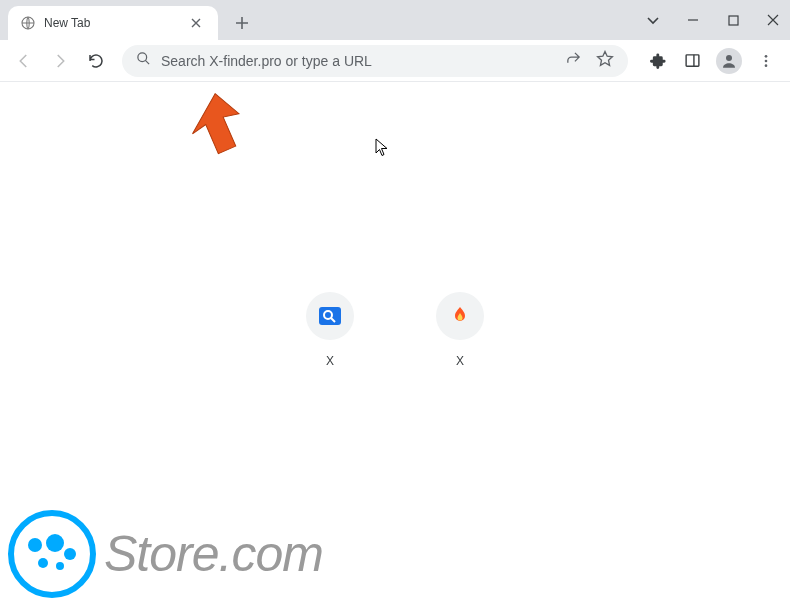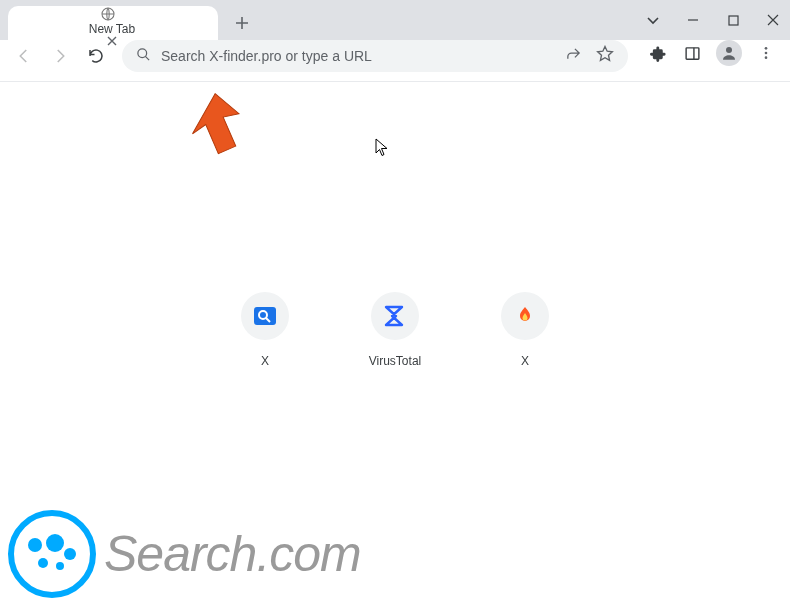--- a/index.html
+++ b/index.html
@@ -1,29 +1,29 @@
 <!DOCTYPE html>
 <html><head>
 <meta charset="utf-8">
 <style>
 * { margin: 0; padding: 0; box-sizing: border-box; }
 body { font-family: "Segoe UI", Arial, sans-serif; background: #fff; width: 790px; height: 606px; overflow: hidden; position: relative; }
 
 
 .titlebar { height: 40px; background: #dfe1e5; display: flex; align-items: flex-end; position: relative; }
-.tab { background: #fff; height: 34px; margin-left: 8px; border-radius: 10px 10px 0 0; display: flex; align-items: center; padding: 0 14px 0 12px; min-width: 210px; position: relative; flex-direction: column; }
+.tab { background: #fff; height: 34px; margin-left: 8px; border-radius: 10px 10px 0 0; display: flex; align-items: center; padding: 0 14px 0 12px; min-width: 210px; position: relative; }
 .tab-favicon { width: 16px; height: 16px; margin-right: 8px; display: flex; align-items: center; justify-content: center; }
 .tab-title { font-size: 12px; color: #3c4043; flex: 1; }
 .tab-close { width: 16px; height: 16px; display: flex; align-items: center; justify-content: center; cursor: pointer; border-radius: 50%; }
 .new-tab-btn { width: 28px; height: 28px; display: flex; align-items: center; justify-content: center; margin-left: 10px; margin-bottom: 3px; cursor: pointer; border-radius: 50%; }
 .window-controls { position: absolute; right: 8px; top: 0; height: 40px; display: flex; align-items: center; gap: 22px; }
 .wc-btn { width: 18px; height: 18px; display: flex; align-items: center; justify-content: center; cursor: pointer; }
 
 
-.toolbar { height: 42px; background: #fff; display: flex; align-items: flex-start; padding: 0 8px; gap: 4px; border-bottom: 1px solid #e8eaed; }
+.toolbar { height: 42px; background: #fff; display: flex; align-items: center; padding: 0 8px; gap: 4px; border-bottom: 1px solid #e8eaed; }
 .nav-btn { width: 32px; height: 32px; display: flex; align-items: center; justify-content: center; border-radius: 50%; cursor: pointer; }
 .nav-btn.disabled { opacity: 0.35; cursor: default; }
 .omnibox { flex: 1; height: 32px; background: #f1f3f4; border-radius: 16px; display: flex; align-items: center; padding: 0 14px; margin: 0 6px; }
 .omnibox-search-icon { margin-right: 10px; }
 .omnibox-text { font-size: 14px; color: #5f6368; flex: 1; }
 .omnibox-right { display: flex; align-items: center; gap: 14px; margin-left: 8px; }
 .toolbar-right { display: flex; align-items: center; gap: 14px; padding: 0 6px 0 10px; }
 .toolbar-icon { width: 20px; height: 20px; display: flex; align-items: center; justify-content: center; cursor: pointer; }
 .profile-btn { width: 26px; height: 26px; border-radius: 50%; background: #dadce0; display: flex; align-items: center; justify-content: center; cursor: pointer; }
 
@@ -188,43 +188,35 @@
         <svg width="26" height="26" viewBox="0 0 26 26">
             <rect x="2" y="4" width="22" height="18" rx="3" fill="#1a73e8"></rect>
             <circle cx="11" cy="12" r="4" fill="none" stroke="#fff" stroke-width="2"></circle>
             <path d="M14 15l4 4" stroke="#fff" stroke-width="2"></path>
           </svg>
       </div>
       <span class="shortcut-label">X</span>
     </div>
     <div class="shortcut">
       <div class="shortcut-icon">
-        <svg width="26" height="26" viewBox="0 0 26 26">
-            <path d="M4 4h16l-10 9 10 9H4l10-9z" fill="none" stroke="#2962ff" stroke-width="2.4" stroke-linejoin="round"></path>
-          </svg>
-      </div>
-      <span class="shortcut-label">VirusTotal</span>
-    </div>
-    <div class="shortcut">
-      <div class="shortcut-icon">
         <svg width="22" height="22" viewBox="0 0 22 22">
             <path d="M11 2c-2 3-5 5-5 9a5 5 0 0 0 10 0c0-4-3-6-5-9z" fill="#ff5722"></path>
             <path d="M11 8c-1 2-2.5 3-2.5 5a2.5 2.5 0 0 0 5 0c0-2-1.5-3-2.5-5z" fill="#ffd54f"></path>
           </svg>
       </div>
       <span class="shortcut-label">X</span>
     </div>
   </div>
 
   <div class="watermark">
     <div class="watermark-badge">
       <div class="watermark-dots">
         <span class="wm-dot wm-d1"></span>
         <span class="wm-dot wm-d2"></span>
         <span class="wm-dot wm-d3"></span>
         <span class="wm-dot wm-d4"></span>
         <span class="wm-dot wm-d5"></span>
       </div>
     </div>
-    <span class="watermark-text">Search.com</span>
+    <span class="watermark-text">Store.com</span>
   </div>
 
 </div>
 
 </body></html>

